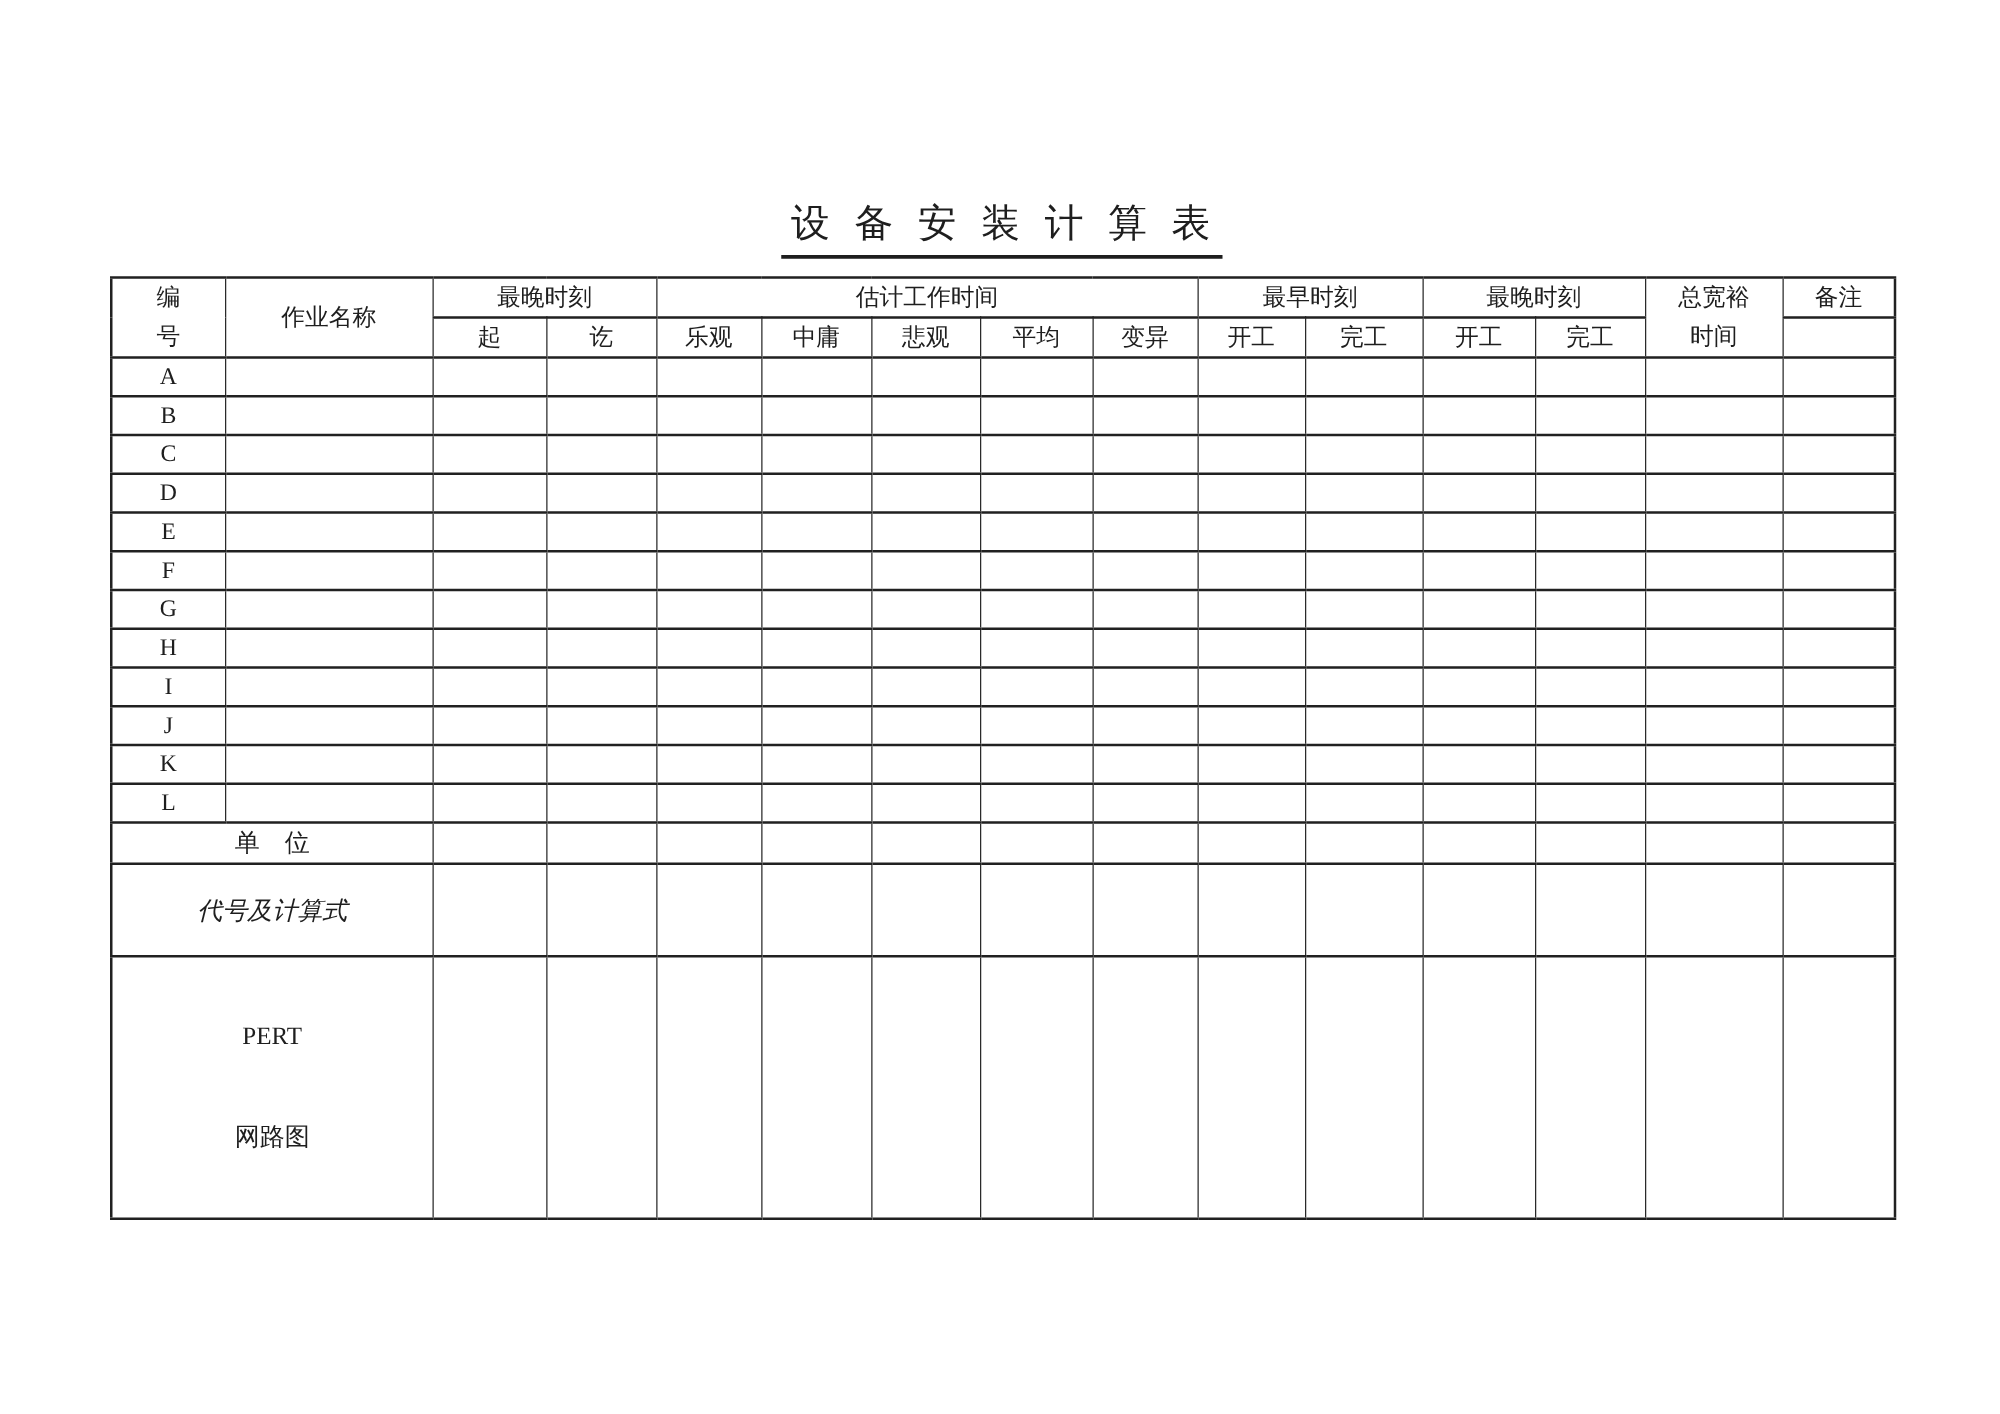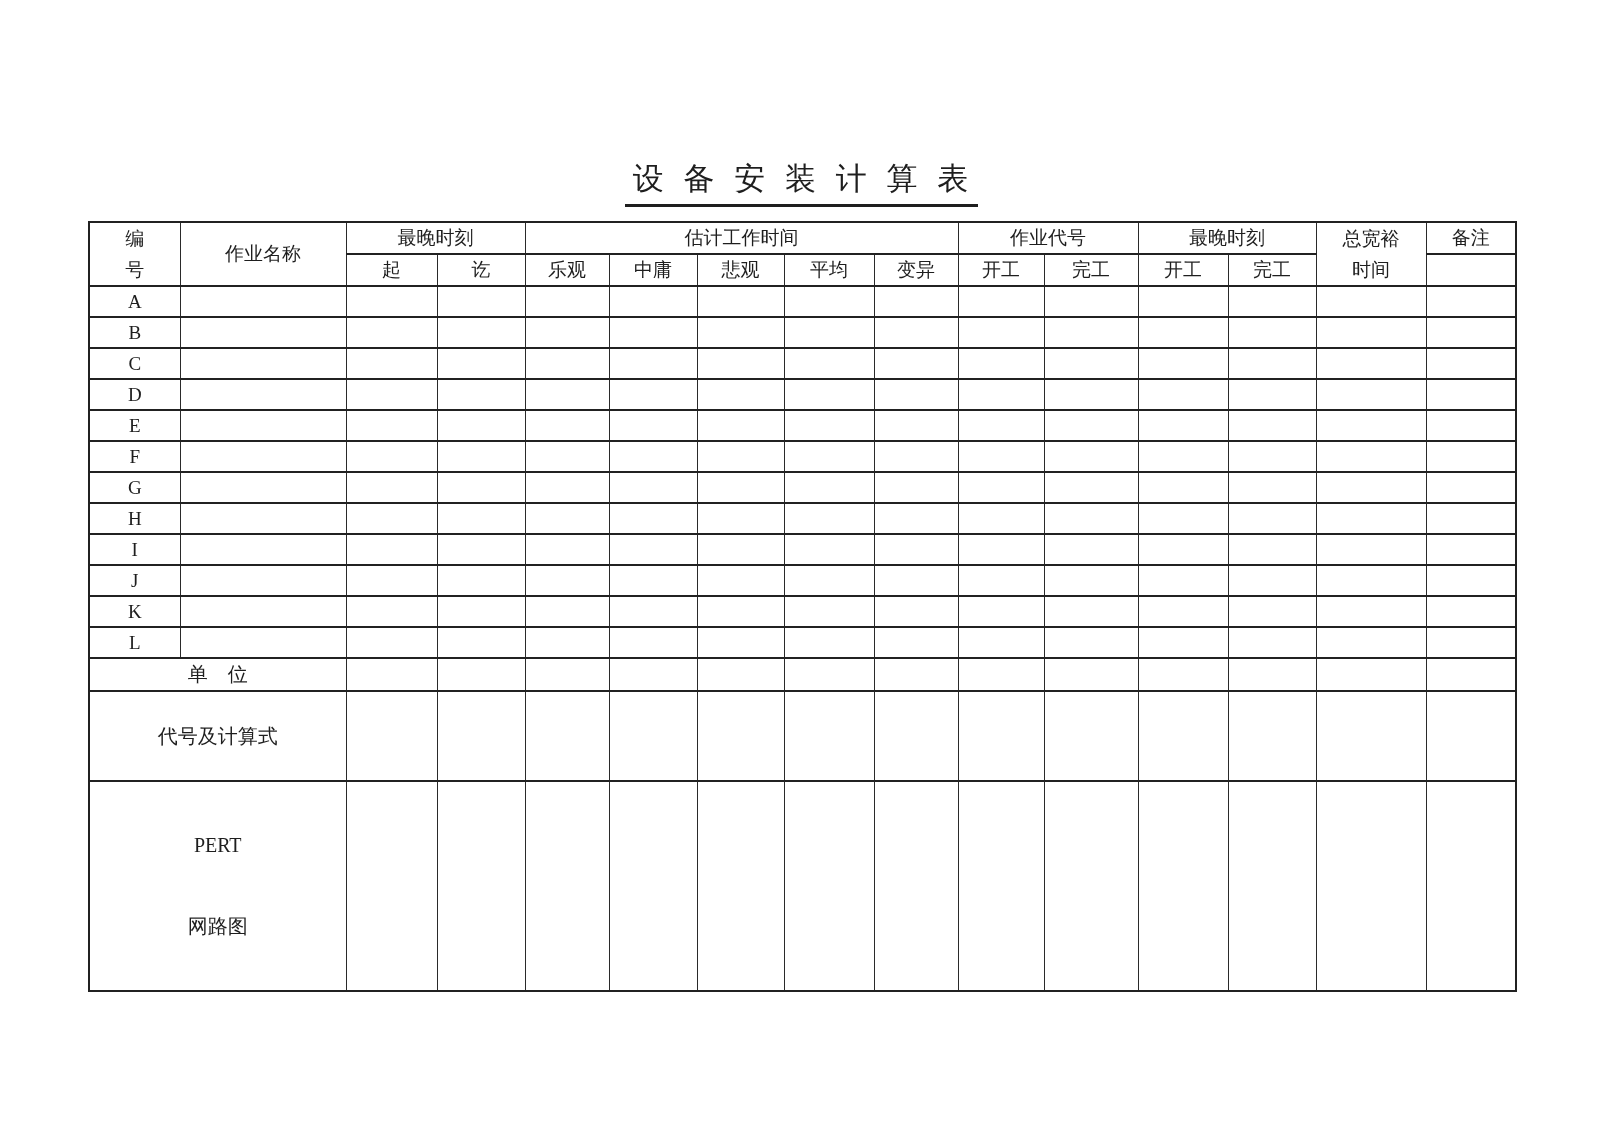--- a/index.html
+++ b/index.html
@@ -44,21 +44,21 @@
     text-align: center;
     vertical-align: middle;
     font-size: 19px;
     overflow: hidden;
     padding: 0;
   }
   tr.h1 { height: 32px; }
   tr.h2 { height: 32px; }
   tbody.body-rows tr { height: 31px; }
   tr.unit-row { height: 33px; }
-  tr.formula-row { height: 90px; }
+  tr.formula-row { height: 74px; font-style: italic; }
   tr.pert-row { height: 118px; margin-top: 45px; }
 
   td.two-line span { display: block; line-height: 31px; }
   td.row-label { font-size: 21px; }
   tr.unit-row td.lbl-cell,
   tr.formula-row td.lbl-cell,
   tr.pert-row td.lbl-cell { font-size: 20px; white-space: pre; }
   td.pert-cell span { display: block; line-height: 35px; }
 </style>
 </head>
@@ -91,21 +91,21 @@
 
     <thead>
       <tr class="h1">
         <td rowspan="2" class="two-line">
           <span>编</span>
           <span>号</span>
         </td>
         <td rowspan="2">作业名称</td>
         <td colspan="2">最晚时刻</td>
         <td colspan="5">估计工作时间</td>
-        <td colspan="2">作业代号</td>
+        <td colspan="2">最早时刻</td>
         <td colspan="2">最晚时刻</td>
         <td rowspan="2" class="two-line">
           <span>总宽裕</span>
           <span>时间</span>
         </td>
         <td>备注</td>
       </tr>
       <tr class="h2">
         <td>起</td>
         <td>讫</td>

